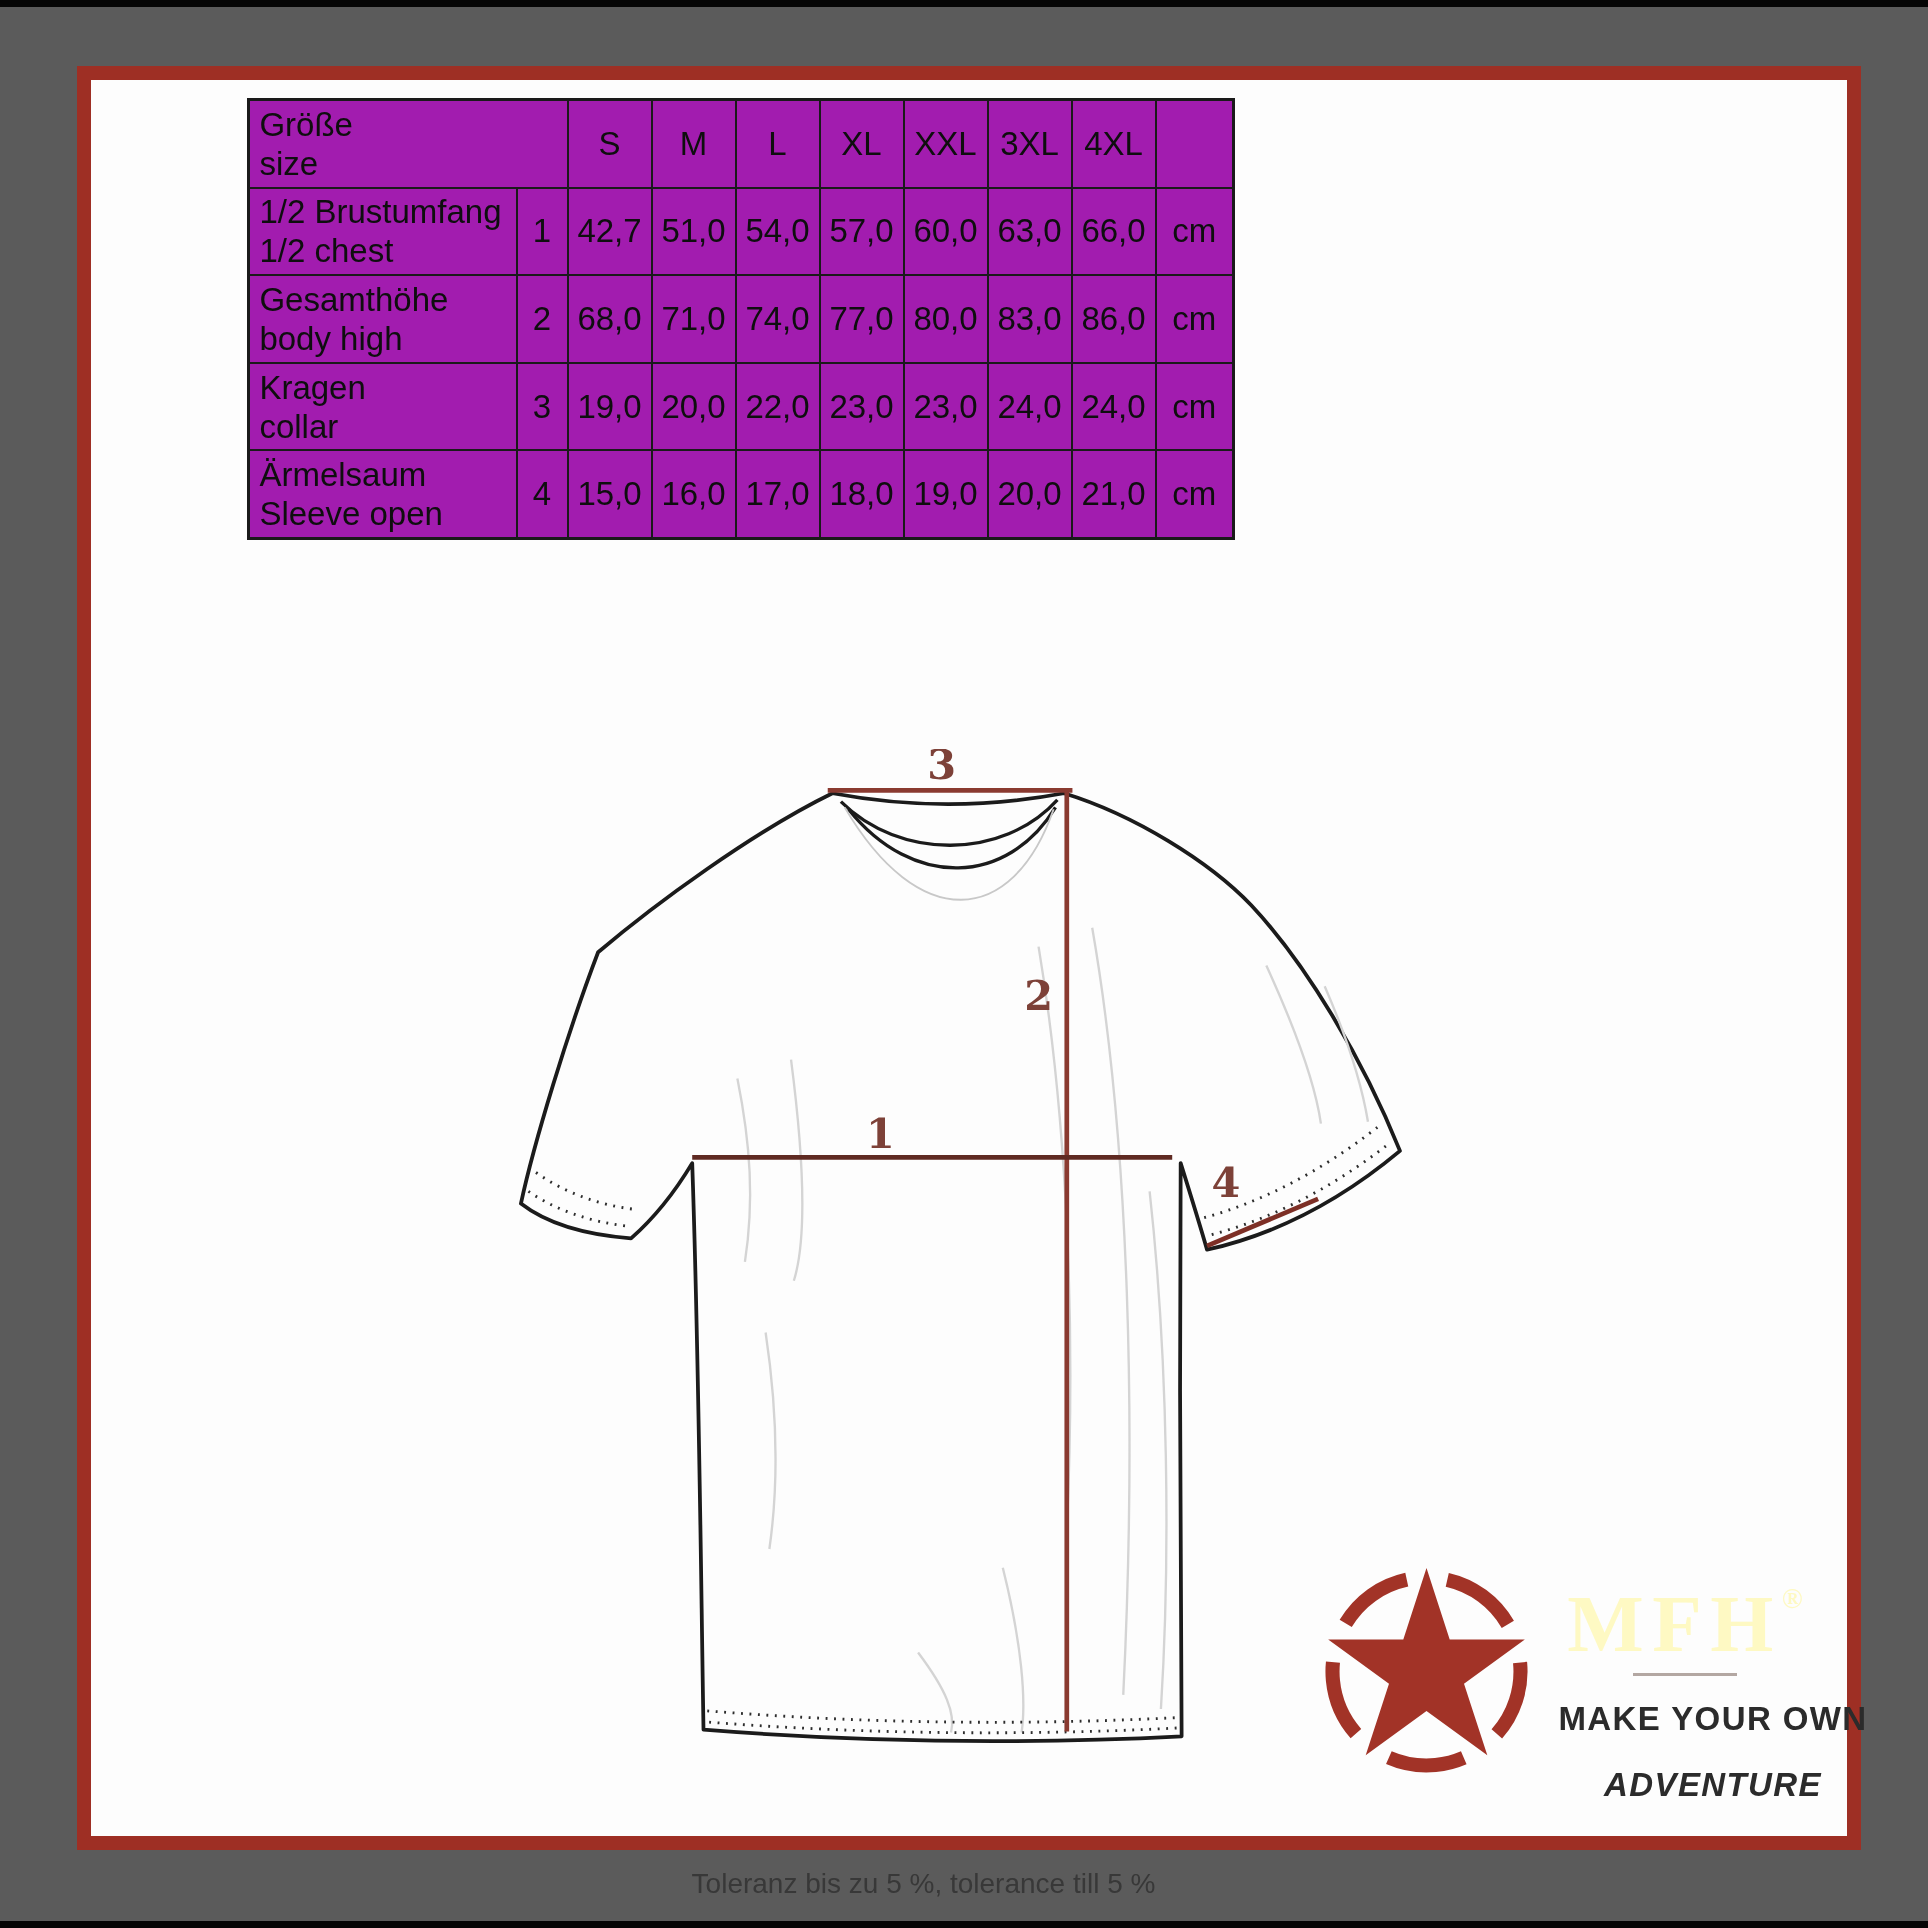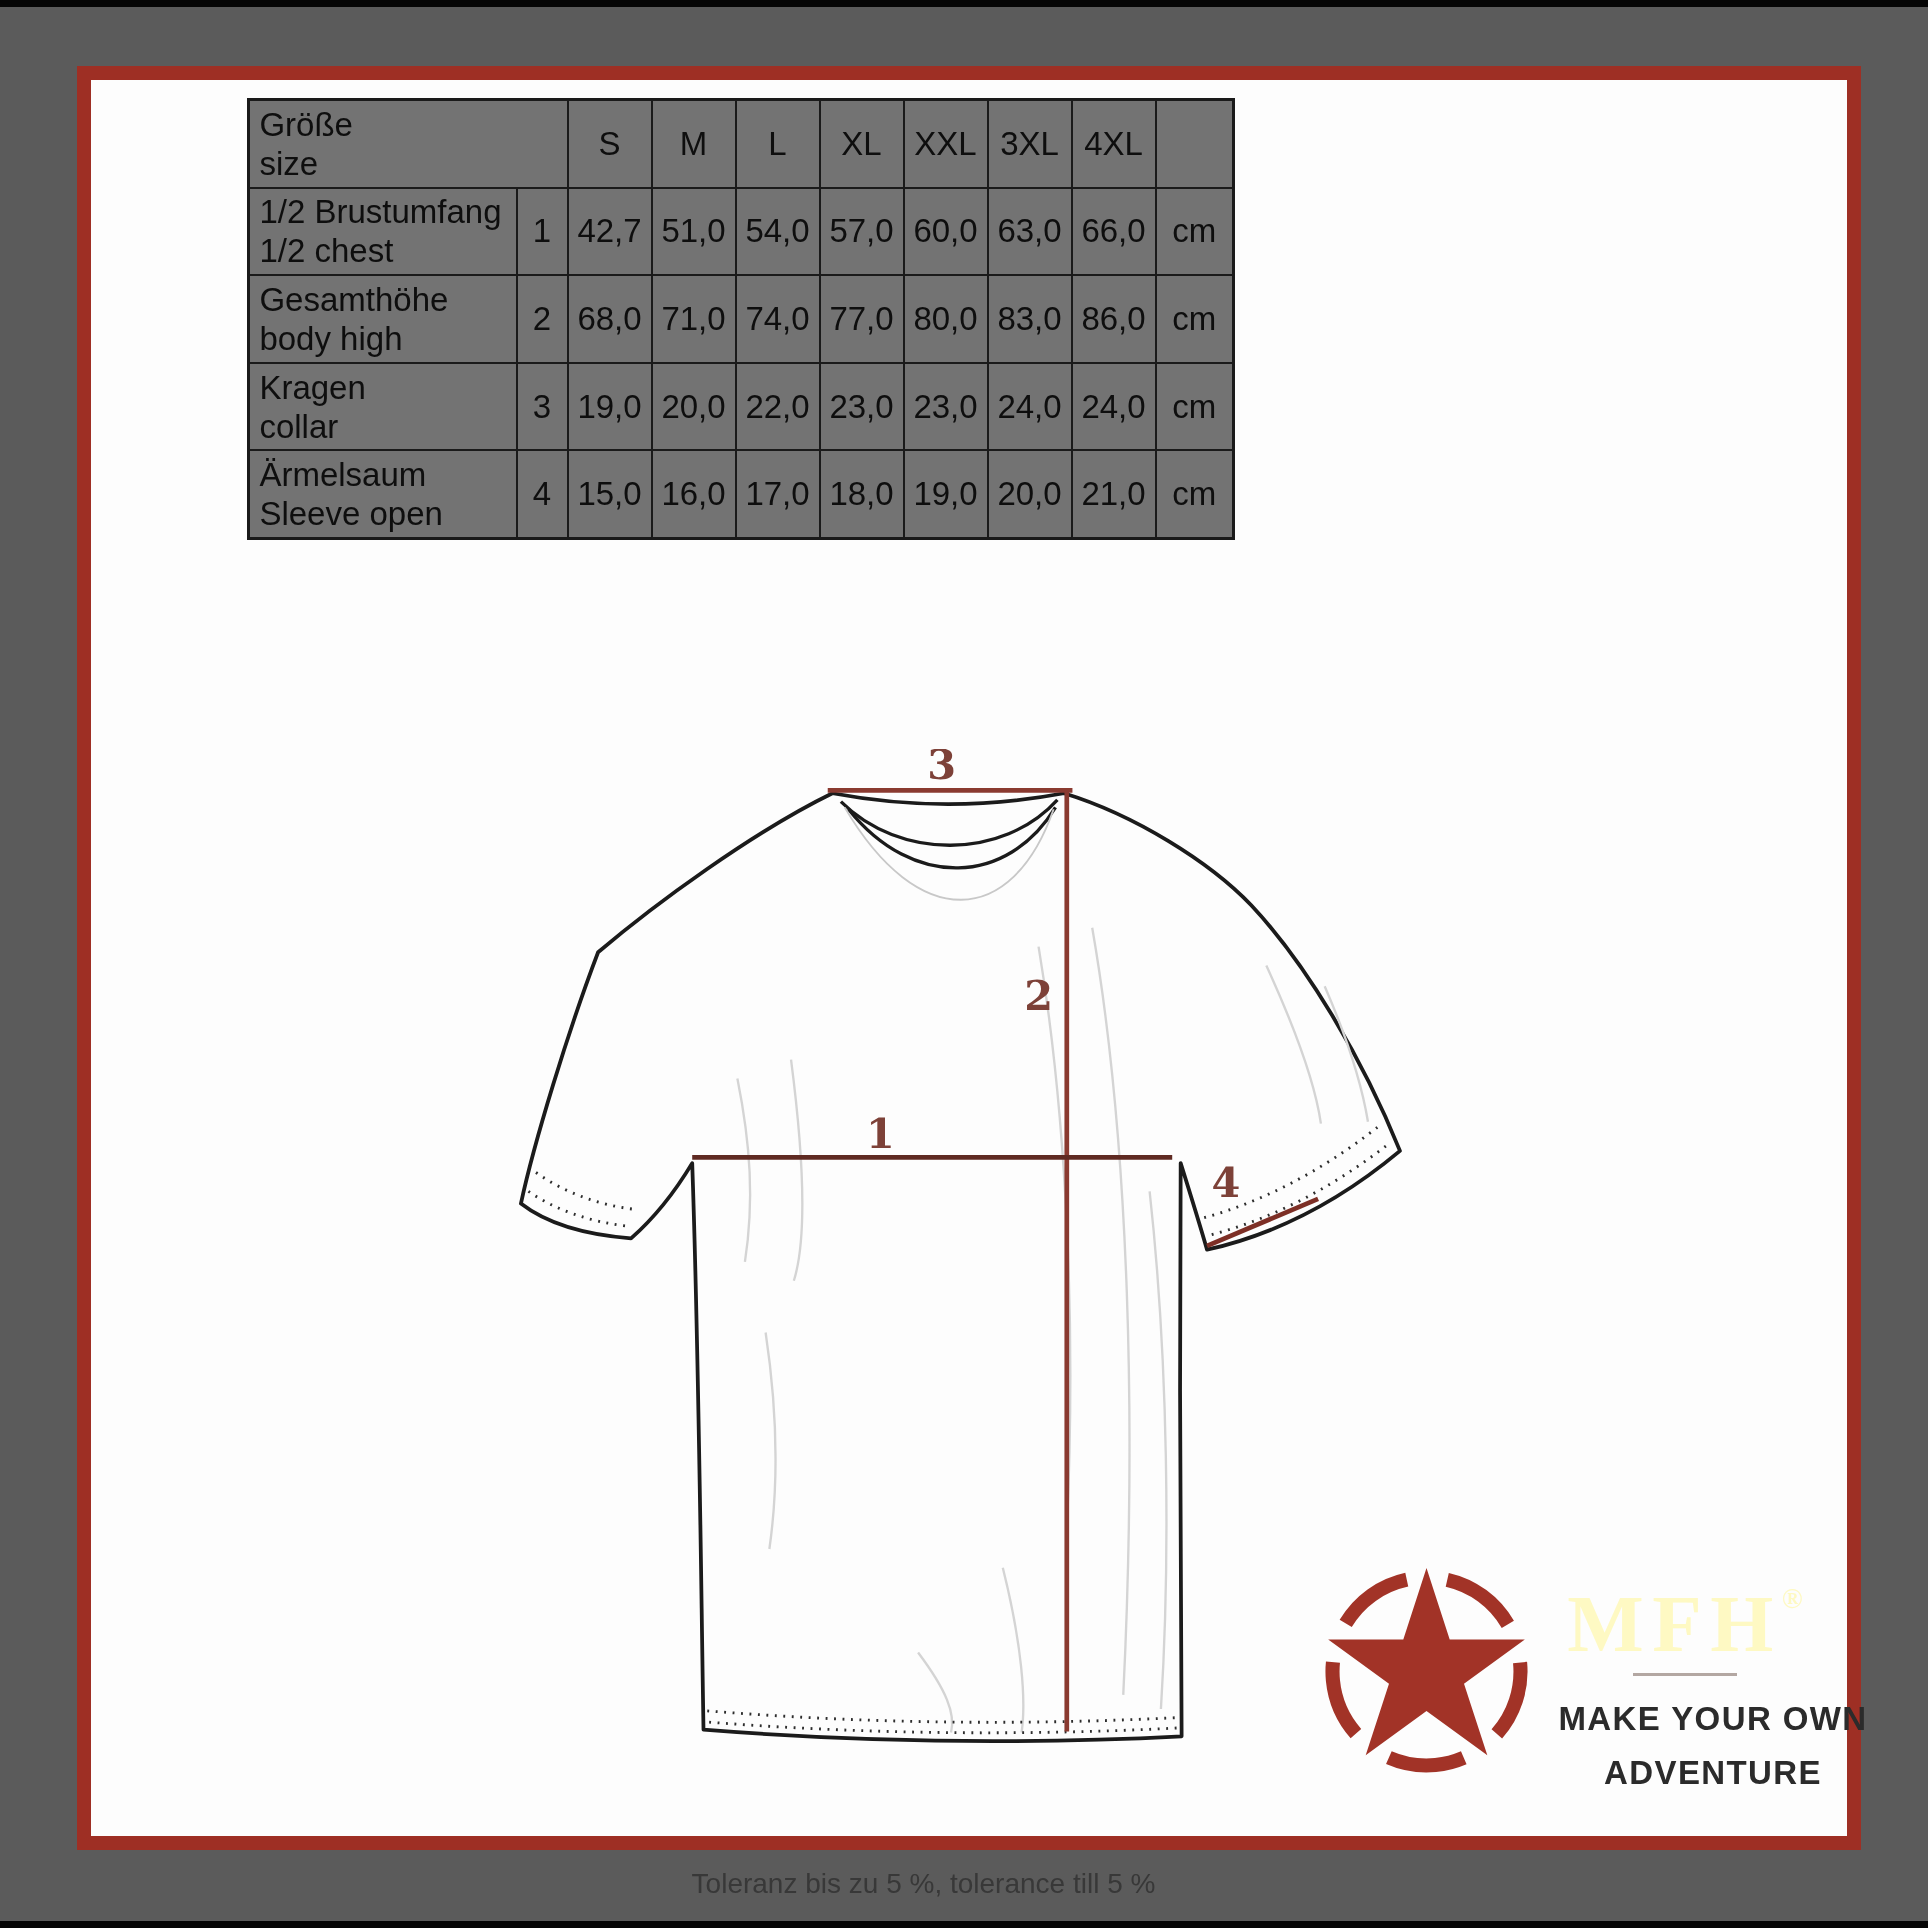--- a/index.html
+++ b/index.html
@@ -11,21 +11,21 @@
   .edge-bar.top{top:0;} .edge-bar.bottom{bottom:0;}
 
   .panel{
     position:absolute;left:77px;top:66px;width:1756px;height:1756px;
     border:14px solid #9e2f24;background:#fdfdfd;box-sizing:content-box;
   }
 
   
   table.size-table{
     position:absolute;left:247px;top:98px;
-    border-collapse:collapse;table-layout:fixed;background:#737373;
+    border-collapse:collapse;table-layout:fixed;background:#a21caf;
     border:3.8px solid #1a1a1a;
     font-size:33px;color:#0e0e0e;
   }
   .size-table th,.size-table td{
     border:2.8px solid #1a1a1a;font-weight:normal;padding:0;
     vertical-align:middle;text-align:center;overflow:hidden;
   }
   .size-table tr{height:81px;}
   .size-table .label-cell{
     text-align:left;padding:3.8px 3.8px 3.8px 9.4px;line-height:39px;
@@ -44,21 +44,21 @@
     position:absolute;top:0;left:0;width:100%;text-align:center;
     font-family:"Liberation Serif",serif;font-weight:bold;font-size:81px;
     letter-spacing:8.5px;color:#fef9c3;line-height:85px;white-space:nowrap;
   }
   .brand sup{font-size:28px;letter-spacing:0;vertical-align:43px;}
   .logo-divider{position:absolute;top:117px;left:108px;width:104px;height:2.8px;background:#b3a7a2;}
   .tagline{
     position:absolute;left:0;width:100%;text-align:center;
     font-weight:bold;font-size:33px;letter-spacing:1.4px;color:#2b2b2b;white-space:nowrap;margin-left:28px;
   }
-  .tagline.l1{top:144px;} .tagline.l2{top:198px;}
+  .tagline.l1{top:144px;} .tagline.l2{top:210px;font-style:italic;}
 
   
   .footer-note{
     position:absolute;left:0;top:1868px;width:1847px;text-align:center;
     font-size:28px;color:#383838;
   }
 </style>
 </head>
 <body>
 

